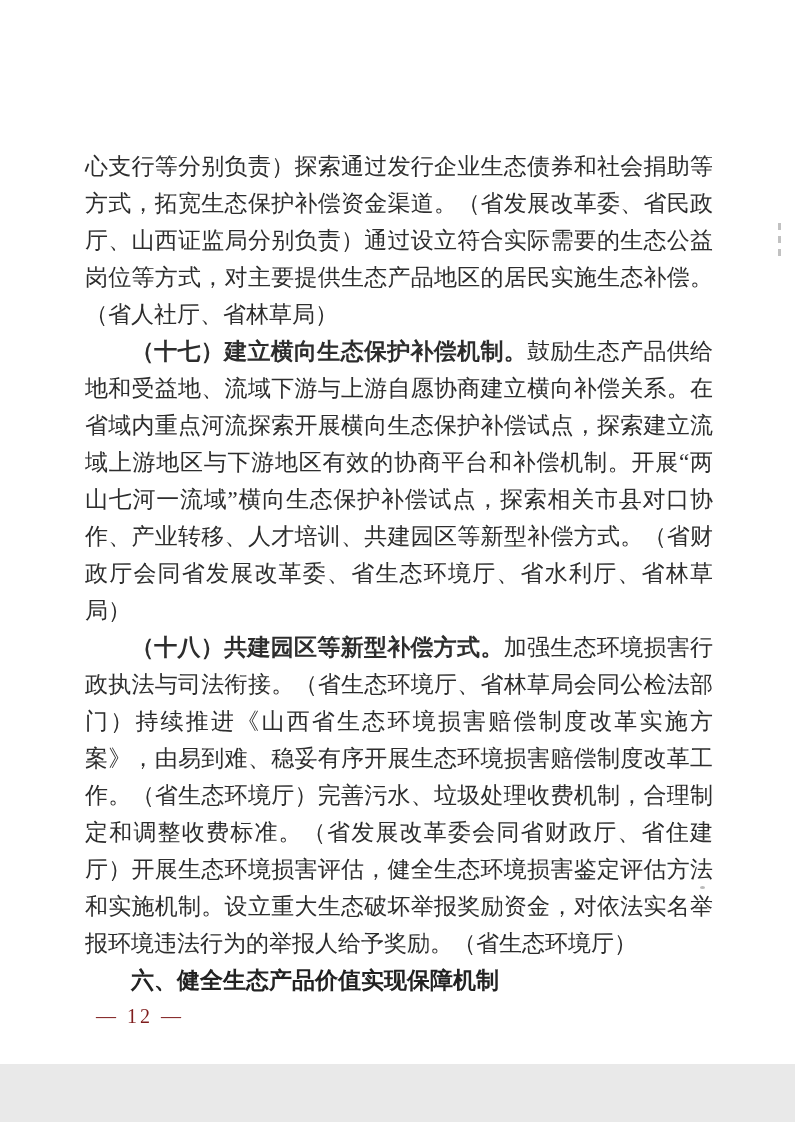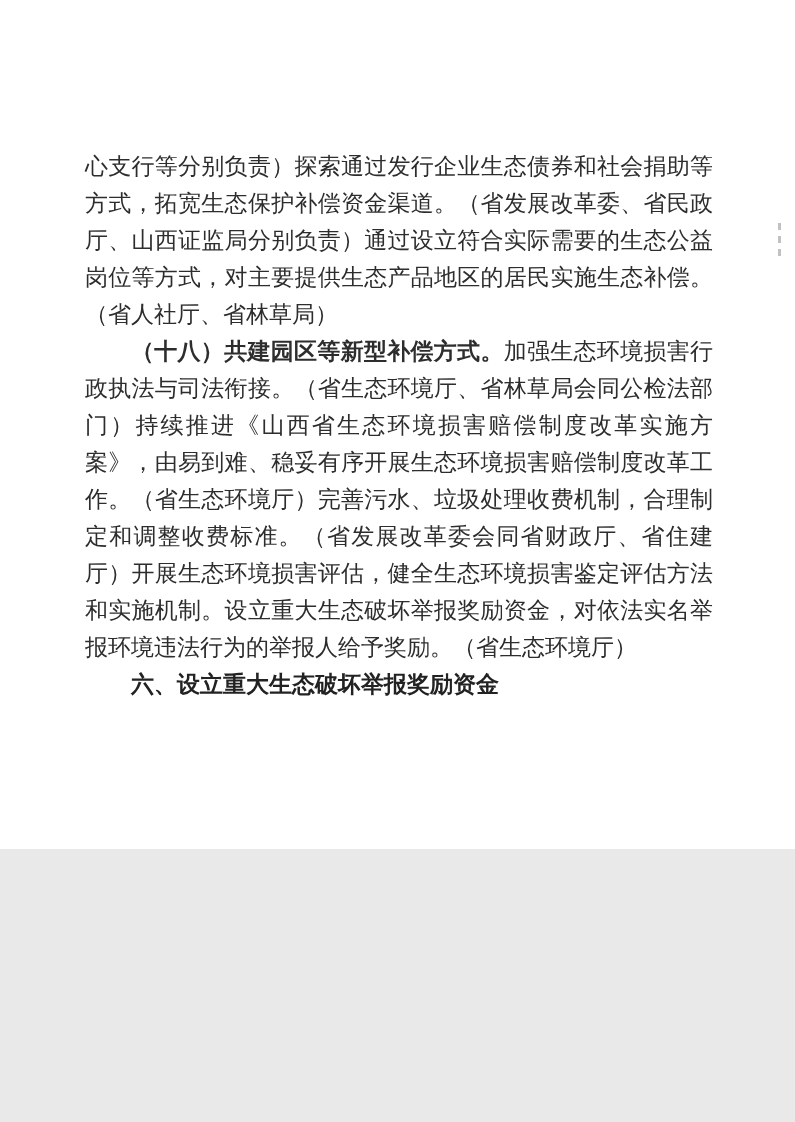--- a/index.html
+++ b/index.html
@@ -3,21 +3,21 @@
 <meta charset="utf-8">
 <style>
   html, body {
     margin: 0;
     padding: 0;
     background: #e9e9e9;
   }
   .page {
     position: relative;
     width: 795px;
-    height: 849px;
+    height: 1064px;
     margin: 0 auto;
     background: #ffffff;
     overflow: hidden;
     color: #2d2d2d;
     font-family: "Liberation Serif", serif;
   }
   .body-text {
     position: absolute;
     left: 85px;
     top: 148px;
@@ -85,24 +85,25 @@
 </style>
 </head>
 <body>
 
 <div class="page">
 
   <div class="body-text">
 
     <p class="para">心支行等分别负责）探索通过发行企业生态债券和社会捐助等方式，拓宽生态保护补偿资金渠道。（省发展改革委、省民政厅、山西证监局分别负责）通过设立符合实际需要的生态公益岗位等方式，对主要提供生态产品地区的居民实施生态补偿。（省人社厅、省林草局）</p>
 
+    <p class="para indent"><span class="item-label">（十七）</span><span class="item-title">建立横向生态保护补偿机制。</span><span>鼓励生态产品供给地和受益地、流域下游与上游自愿协商建立横向补偿关系。在省域内重点河流探索开展横向生态保护补偿试点，探索建立流域上游地区与下游地区有效的协商平台和补偿机制。开展“两山七河一流域”横向生态保护补偿试点，探索相关市县对口协作、产业转移、人才培训、共建园区等新型补偿方式。（省财政厅会同省发展改革委、省生态环境厅、省水利厅、省林草局）</span></p>
 
     <p class="para indent"><span class="item-label">（十八）</span><span class="item-title">共建园区等新型补偿方式。</span><span>加强生态环境损害行政执法与司法衔接。（省生态环境厅、省林草局会同公检法部门）持续推进《山西省生态环境损害赔偿制度改革实施方案》，由易到难、稳妥有序开展生态环境损害赔偿制度改革工作。（省生态环境厅）完善污水、垃圾处理收费机制，合理制定和调整收费标准。（省发展改革委会同省财政厅、省住建厅）开展生态环境损害评估，健全生态环境损害鉴定评估方法和实施机制。设立重大生态破坏举报奖励资金，对依法实名举报环境违法行为的举报人给予奖励。（省生态环境厅）</span></p>
 
-    <h2 class="section-heading">六、设立重大生态破坏举报奖励资金</h2>
+    <h2 class="section-heading">六、健全生态产品价值实现保障机制</h2>
 
 
   </div>
 
   <div class="page-number">— 12 —</div>
 
   <div class="scan-mark-dashes"></div>
 
   <div class="scan-mark-dot"></div>
 

